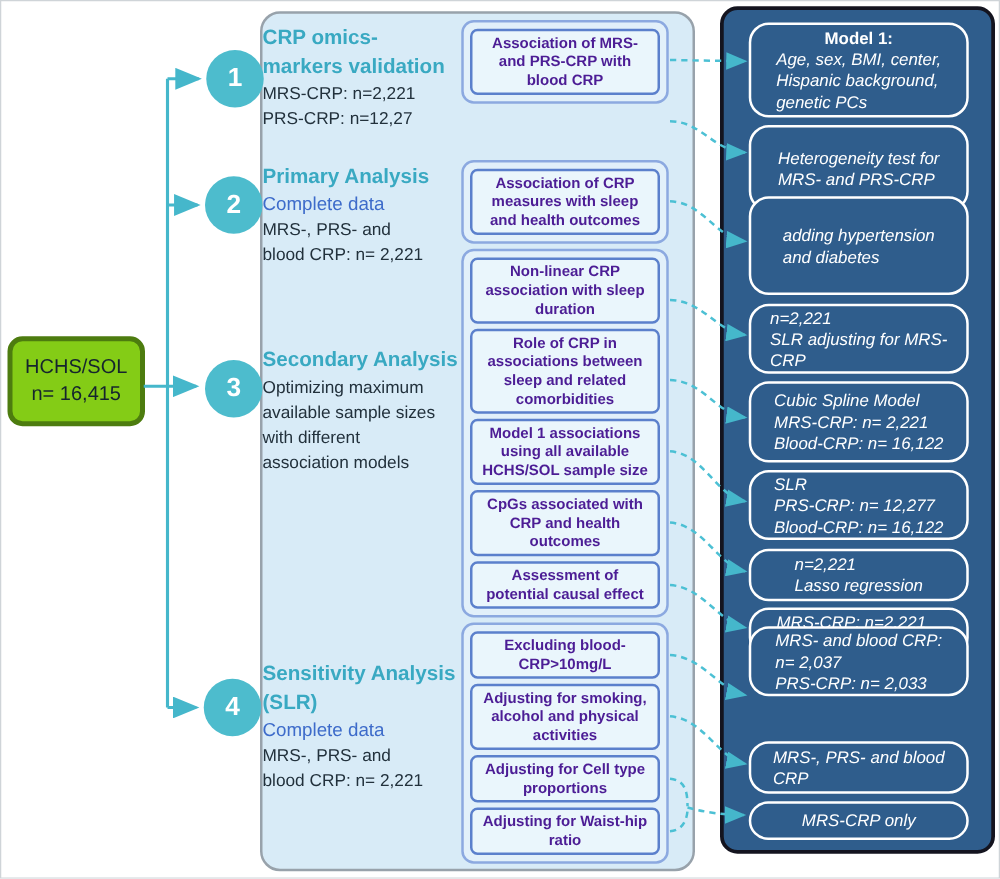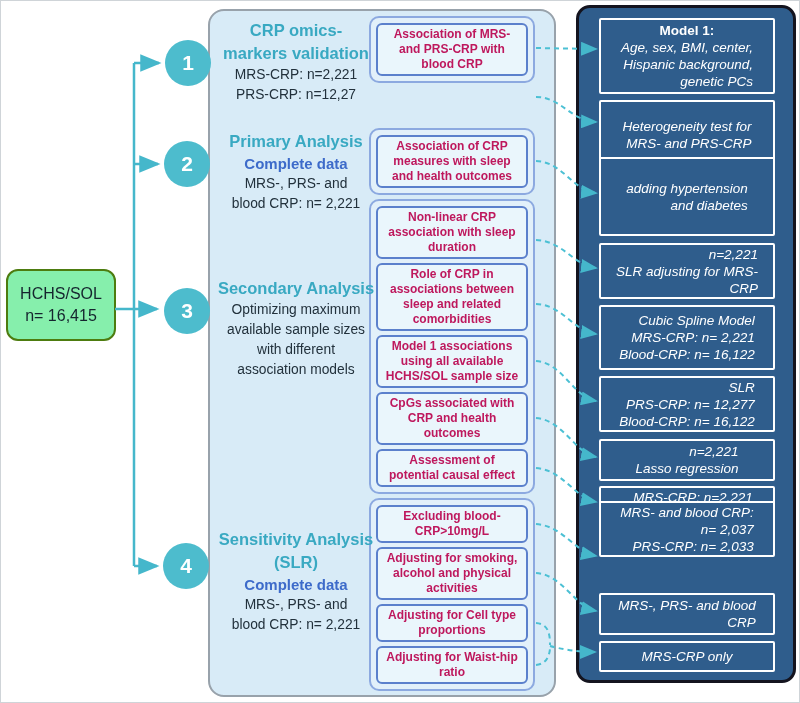--- a/index.html
+++ b/index.html
@@ -4,61 +4,61 @@
 <style>
   html,body{margin:0;padding:0;background:#fff;}
   #canvas{
     position:relative;width:800px;height:703px;background:#ffffff;
     font-family:"Liberation Sans",sans-serif;overflow:hidden;
     border:1px solid #cfd4d8;box-sizing:border-box;
   }
   
   .source-box{
     position:absolute;left:5px;top:268px;width:110px;height:72px;
-    background:#86efac;border:2px solid #4d7c0f;border-radius:12px;
+    background:#84cc16;border:4px solid #4d7c0f;border-radius:12px;
     display:flex;align-items:center;justify-content:center;text-align:center;
     font-size:16px;line-height:22px;color:#15242e;white-space:pre;box-sizing:border-box;
   }
   
   .step-circle{
     position:absolute;width:46px;height:46px;border-radius:50%;
     background:#4dbccd;color:#fff;font-size:21px;font-weight:700;
     display:flex;align-items:center;justify-content:center;z-index:5;
   }
   
   .main-panel{
     position:absolute;left:207px;top:8px;width:348px;height:688px;
     background:#d8ebf7;border:2px solid #98a2ab;border-radius:16px;box-sizing:border-box;
   }
   
-  .section-label{position:absolute;left:209px;width:172px;text-align:center;z-index:4;}
+  .section-label{position:absolute;left:209px;width:172px;text-align:left;z-index:4;}
   .sec-title{font-size:16.5px;line-height:23px;font-weight:700;color:#39a9c2;white-space:pre;}
-  .sec-subtitle{font-size:15px;line-height:21px;font-weight:700;color:#3d6bca;white-space:pre;}
+  .sec-subtitle{font-size:15px;line-height:21px;font-weight:400;color:#3d6bca;white-space:pre;}
   .sec-body{font-size:13.8px;line-height:20px;color:#22313c;white-space:pre;}
   
   .task-group{
     position:absolute;left:368px;width:166px;box-sizing:border-box;
     background:#e2f0fa;border:2px solid #8ca9e0;border-radius:10px;
     padding:5px;display:flex;flex-direction:column;gap:4px;z-index:3;
   }
   .task-box{
     background:#eaf6fc;border:2px solid #5b80cc;border-radius:6px;
-    color:#be185d;font-weight:700;font-size:12px;line-height:15px;
+    color:#4c1d95;font-weight:700;font-size:12px;line-height:15px;
     text-align:center;white-space:pre;padding:2px 0;box-sizing:border-box;
     display:flex;align-items:center;justify-content:center;
   }
   
   .models-panel{
     position:absolute;left:575px;top:4px;width:220px;height:678px;
     background:#2f5d8c;border:3px solid #14141f;border-radius:14px;box-sizing:border-box;z-index:2;
   }
   .model-box{
     position:absolute;left:20px;width:176px;box-sizing:border-box;
-    border:2px solid #ffffff;border-radius:2px;background:#2f5d8c;
-    color:#ffffff;font-size:13.5px;line-height:17px;text-align:right;white-space:pre;
+    border:2px solid #ffffff;border-radius:16px;background:#2f5d8c;
+    color:#ffffff;font-size:13.5px;line-height:17px;text-align:left;white-space:pre;
     display:flex;flex-direction:column;align-items:center;justify-content:center;
   }
   .mb-title{font-weight:700;white-space:pre;}
   .mb-body{white-space:pre;font-style:italic;}
   
   #connectors{position:absolute;left:0;top:0;width:800px;height:703px;z-index:4;pointer-events:none;}
 </style>
 </head>
 <body>
 

